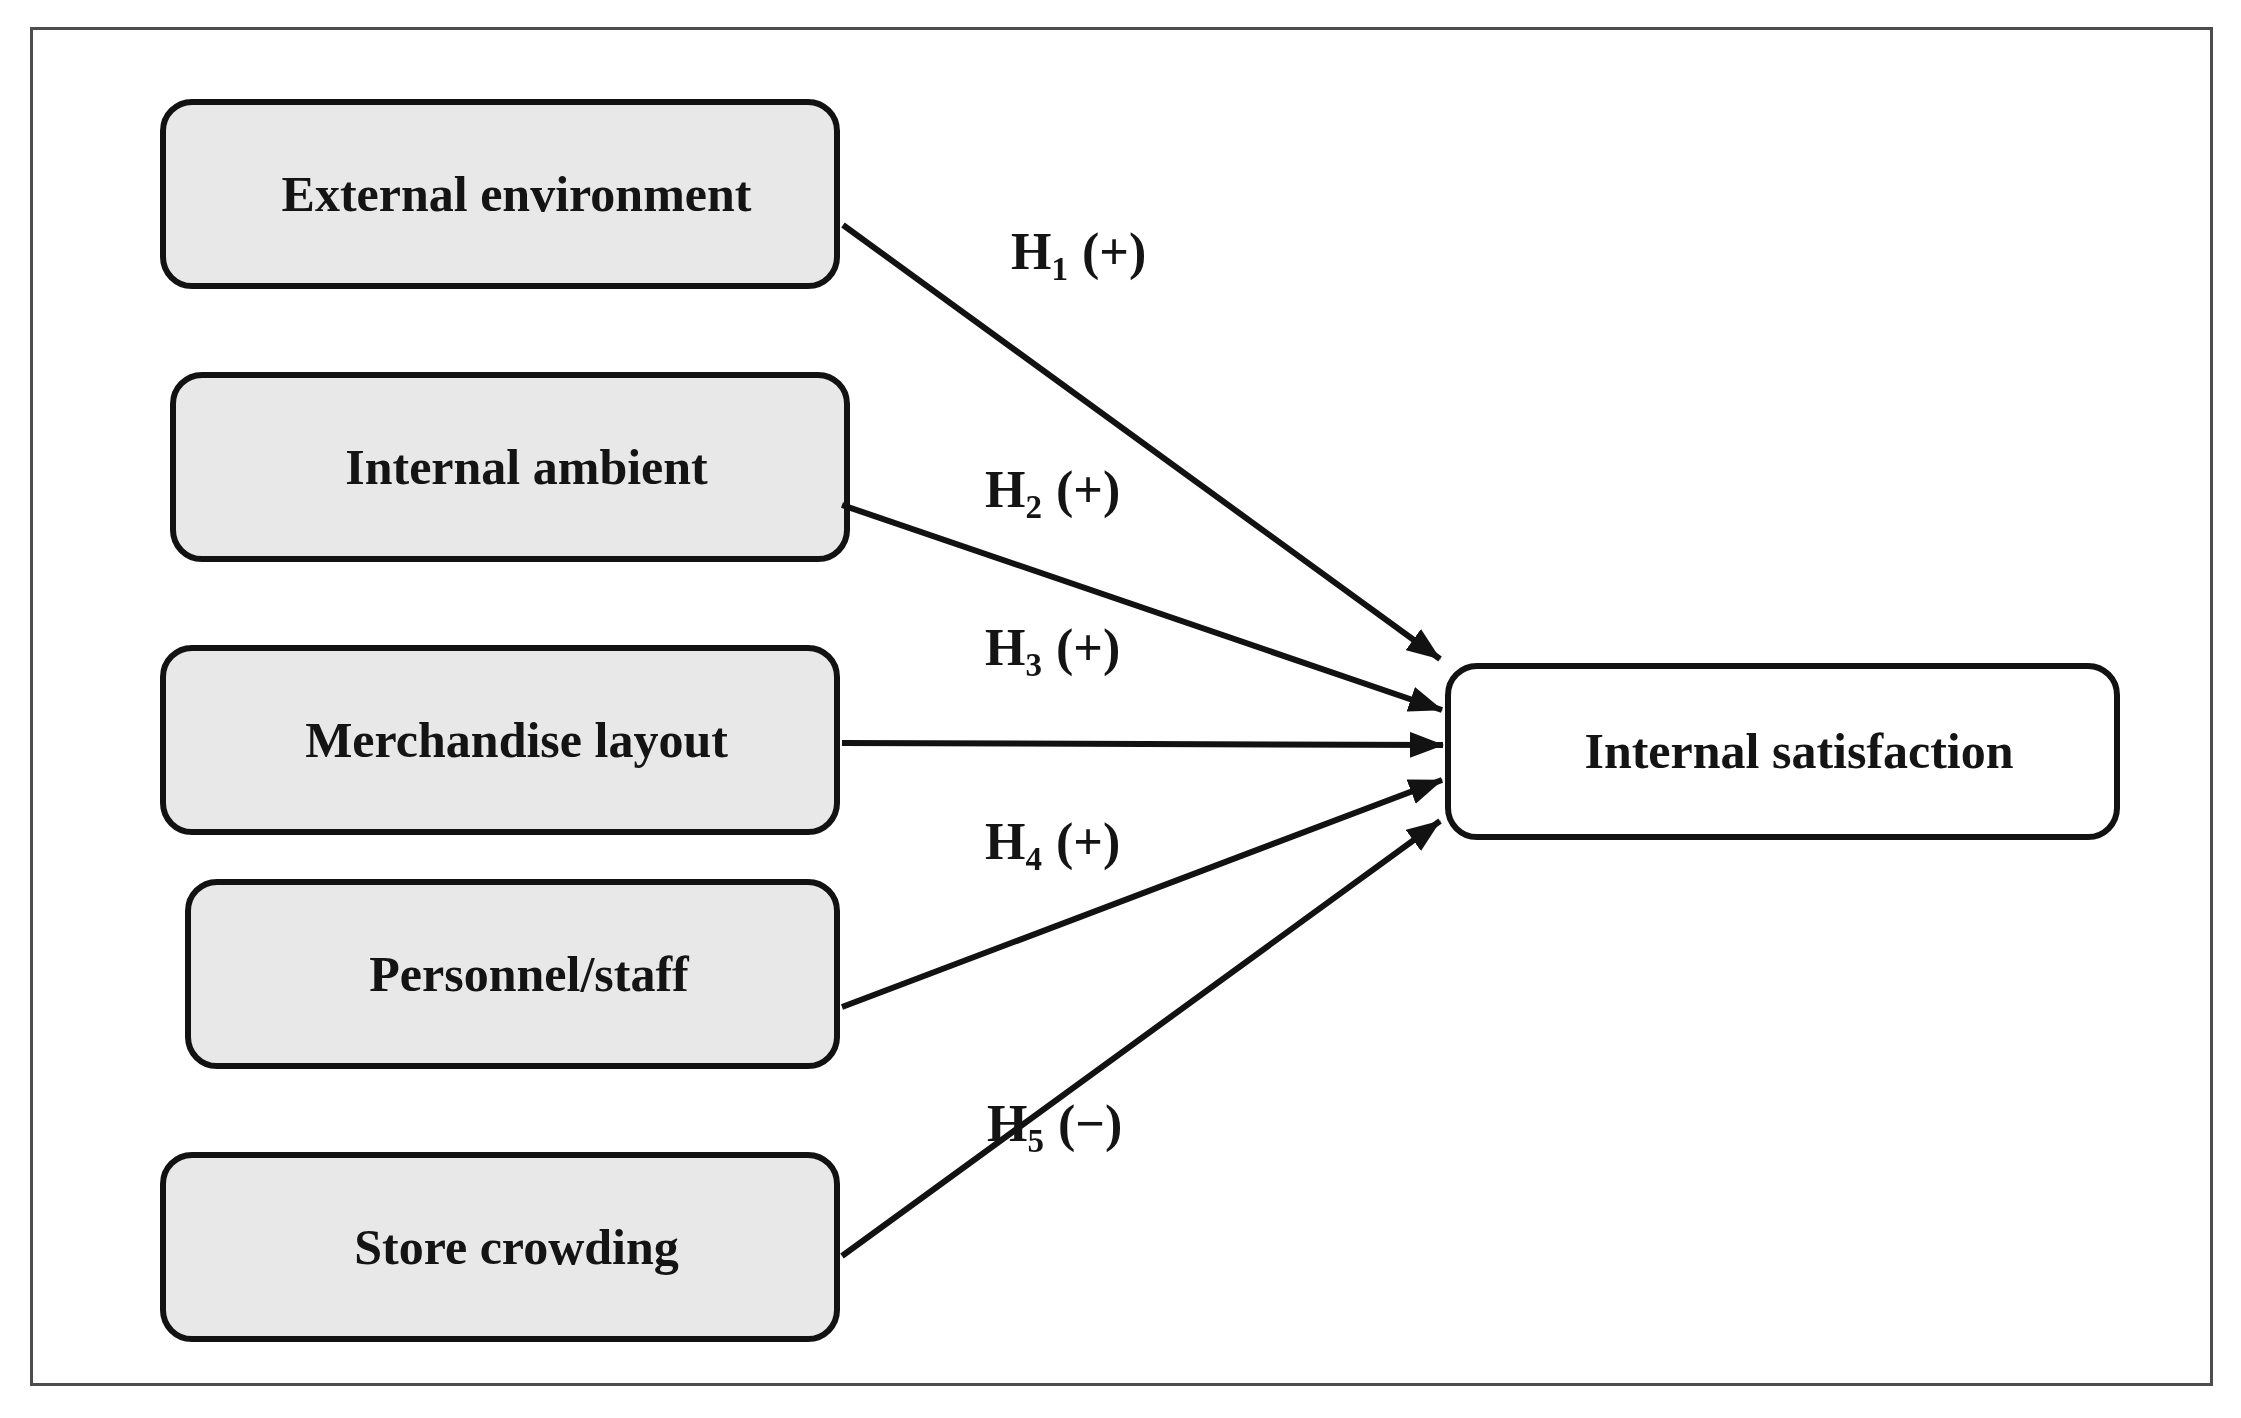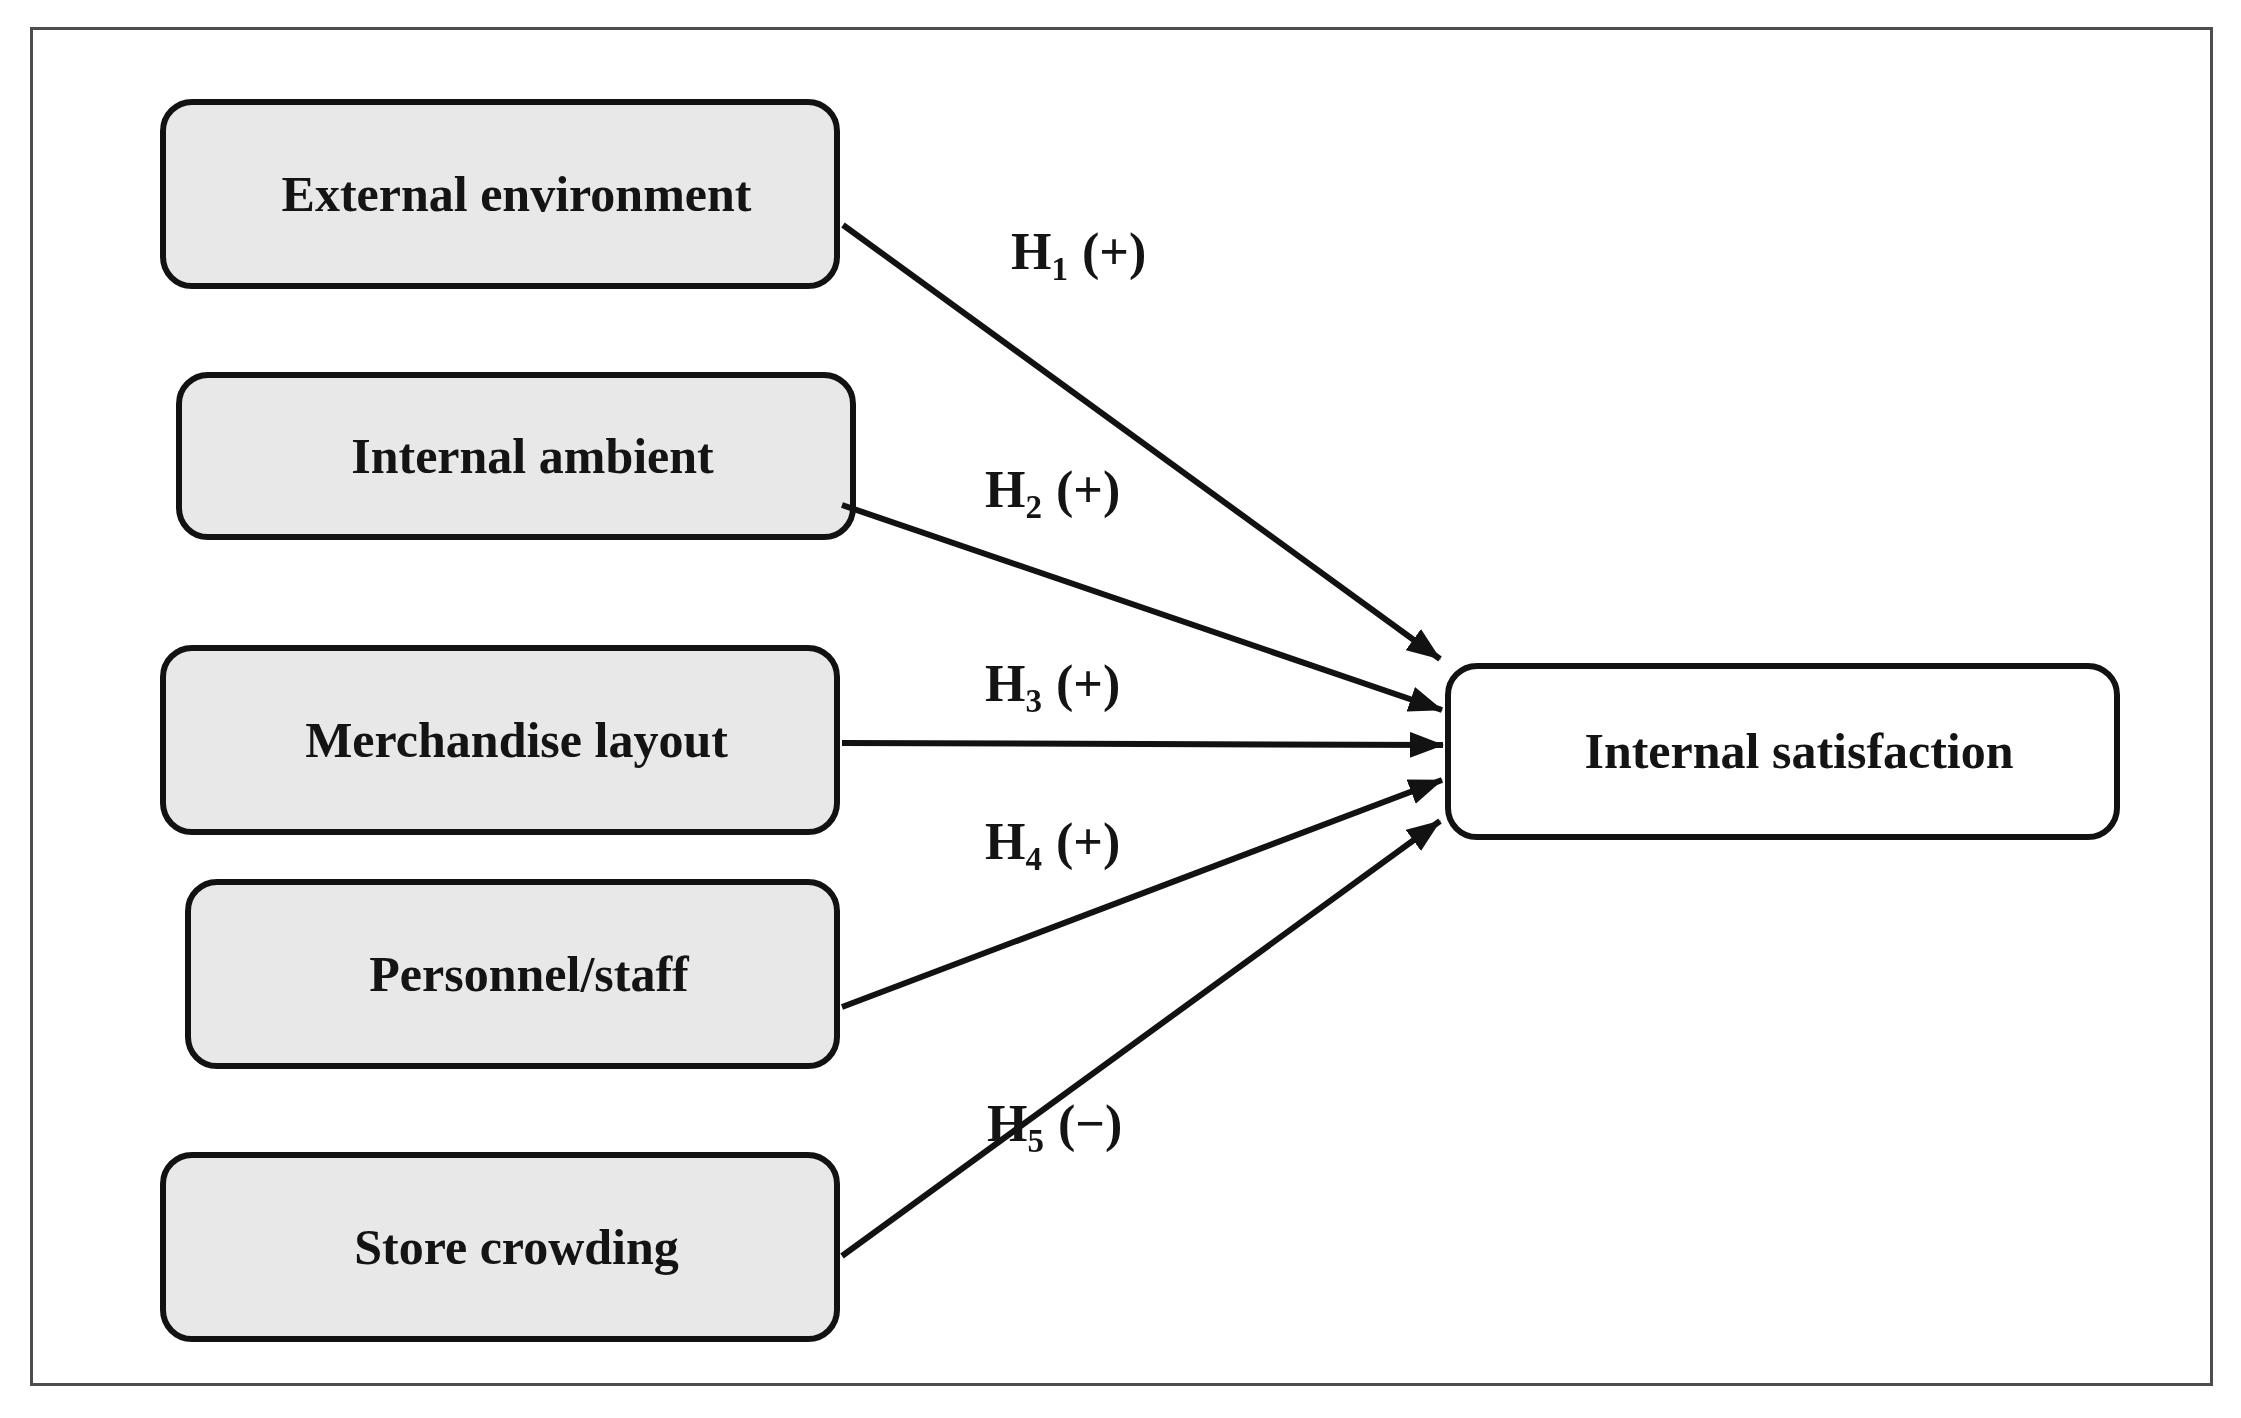--- a/index.html
+++ b/index.html
@@ -41,21 +41,21 @@
     font-weight: bold;
     font-size: 50px;
     line-height: 1.1;
     letter-spacing: 0px;
     white-space: nowrap;
   }
   .node.target {
     background: var(--target-fill, #ffffff);
   }
   .box-1 { left: 160px; top:  99px;  width: 680px; height: 190px; }
-  .box-2 { left: 176px; top: 372px;  width: 680px; height: 168px; }
+  .box-2 { left: 170px; top: 372px;  width: 680px; height: 190px; }
   .box-3 { left: 160px; top: 645px;  width: 680px; height: 190px; }
   .box-4 { left: 185px; top: 879px;  width: 655px; height: 190px; }
   .box-5 { left: 160px; top: 1152px; width: 680px; height: 190px; }
   .box-target { left: 1445px; top: 663px; width: 675px; height: 177px; }
 
   .arrows {
     position: absolute;
     left: 0;
     top: 0;
     width: 2241px;
@@ -73,21 +73,21 @@
   .hsub {
     font-size: 33px;
     vertical-align: -11px;
     font-weight: bold;
   }
   .hsign {
     margin-left: 14px;
   }
   .hl-1 { left: 1011px;  top: 226px; }
   .hl-2 { left: 985px;  top: 464px; }
-  .hl-3 { left: 985px;  top: 658px; }
+  .hl-3 { left: 985px;  top: 622px; }
   .hl-4 { left: 985px;  top: 816px; }
   .hl-5 { left: 987px; top: 1098px; }
 </style>
 </head>
 <body>
 
 <div class="canvas" style="--box-fill: #e8e8e8; --box-border: #121212; --target-fill: #ffffff; --frame-border: #4d4d4d;">
 
   <div class="frame"></div>
 

